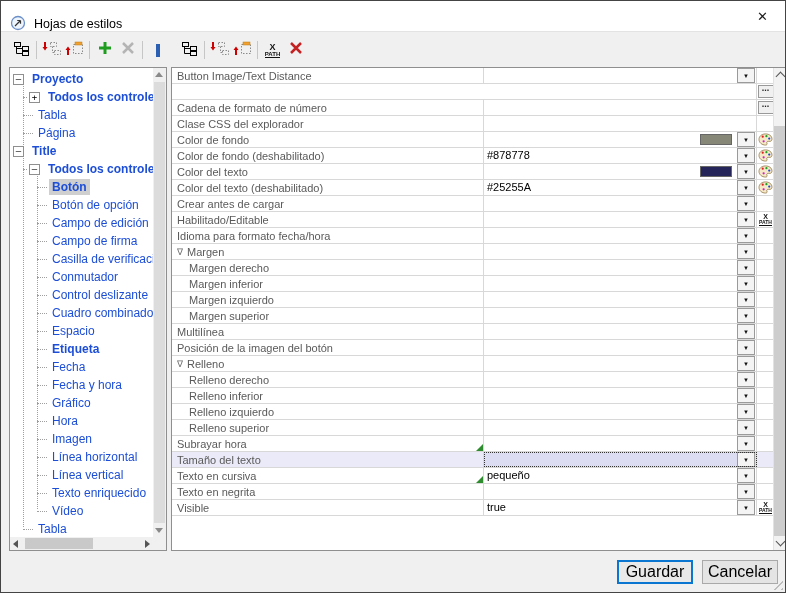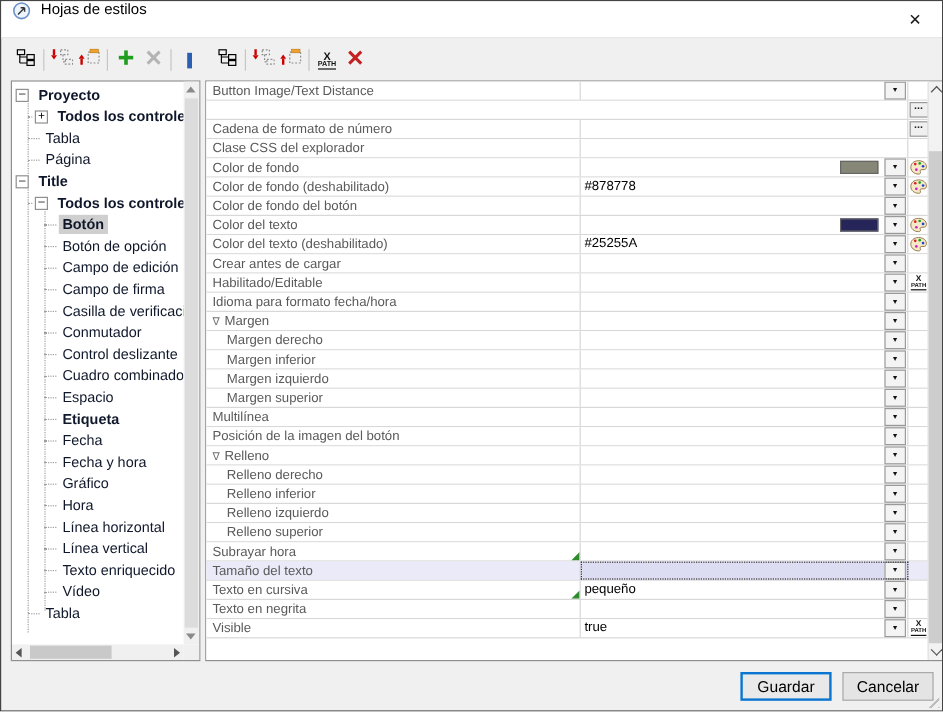--- a/index.html
+++ b/index.html
@@ -1,19 +1,19 @@
 <!DOCTYPE html>
 <html><head>
 <meta charset="utf-8">
 <style>
   html,body{margin:0;padding:0;background:#fff;font-family:"Liberation Sans",sans-serif;}
   .dialog{position:relative;width:786px;height:593px;box-sizing:border-box;border:1px solid #444;background:#f0f0f0;overflow:hidden;}
 
   
-  .titlebar{position:absolute;left:0;top:0;right:0;height:30px;background:#fff;border-bottom:1px solid #e3e3e3;display:flex;align-items:flex-start;}
+  .titlebar{position:absolute;left:0;top:0;right:0;height:30px;background:#fff;border-bottom:1px solid #e3e3e3;display:flex;align-items:flex-end;}
   .appicon{margin-left:9px;width:16px;height:16px;flex:none;}
   .wtitle{margin-left:8px;font-size:12.5px;color:#000;}
   .closebtn{margin-left:auto;width:45px;height:100%;display:flex;align-items:center;justify-content:center;font-size:13px;color:#1a1a1a;}
 
   
   .toolbar{position:absolute;top:37px;height:24px;display:flex;align-items:center;}
   .tb-left{left:9px;width:152px;overflow:hidden;}
   .tb-right{left:177px;}
   .tbtn{width:23px;height:23px;display:flex;align-items:center;justify-content:center;flex:none;}
   .tsep{width:1px;height:18px;background:#c6c6c6;margin:0 3px;flex:none;}
@@ -24,21 +24,21 @@
   .tree-panel{left:8px;top:66px;width:156px;height:482px;}
   .grid-panel{left:170px;top:66px;width:615px;height:482px;}
 
   
   .tree{position:absolute;left:0;top:0;right:13px;bottom:13px;overflow:hidden;padding-top:2px;font-size:12px;}
   .titem{height:18px;display:flex;align-items:center;white-space:nowrap;position:relative;}
   .l0{padding-left:3px}.l1{padding-left:13px}.l2{padding-left:27px}
   .expbox{width:9px;height:9px;box-sizing:content-box;border:1px solid #8f8f8f;background:#fff;font-size:9px;line-height:8px;text-align:center;flex:none;margin-right:5px;color:#000;font-family:"DejaVu Sans Mono",monospace;}
   .stub{width:10px;height:0;border-top:1px dotted #9f9f9f;flex:none;margin-right:2px;}
   .stub.short{width:4px;}
-  .tlabel{padding:1px 3px;color:#0f172a;}
+  .tlabel{padding:1px 3px;color:#1d4ed8;}
   .b{font-weight:bold;}
   .selbg{background:#cfcfcf;}
   .vg{position:absolute;width:0;border-left:1px dotted #9f9f9f;}
   .vg1{left:13px;top:16px;height:443px;}
   .vg2{left:27px;top:106px;height:335px;}
 
   
   .tvs{position:absolute;right:0;top:0;bottom:13px;width:13px;background:#f0f0f0;}
   .tvthumb{position:absolute;left:1px;right:1px;top:14px;bottom:14px;background:#dcdcdc;}
   .tri{width:0;height:0;position:absolute;left:2px;}
@@ -73,21 +73,21 @@
   .gval.vsel{background:#dcdcf2;outline:1px dotted #333;outline-offset:-1px;}
 
   
   .gvs{position:absolute;right:0;top:0;bottom:0;width:13px;background:#f2f2f2;border-left:1px solid #e2e2e2;}
   .gvthumb{position:absolute;left:0;right:0;top:58px;bottom:14px;background:#cdcdcd;}
   .chev{position:absolute;left:3px;width:6px;height:6px;border-left:1.5px solid #555;border-top:1.5px solid #555;}
   .chev-up{top:5px;transform:rotate(45deg);}
   .chev-down{bottom:5px;transform:rotate(225deg);}
 
   
-  .btn{position:absolute;top:559px;height:24px;box-sizing:border-box;font-size:13px;display:flex;align-items:center;justify-content:center;background:#e4e4e4;color:#000;}
+  .btn{position:absolute;top:559px;height:24px;box-sizing:border-box;font-size:16px;display:flex;align-items:center;justify-content:center;background:#e4e4e4;color:#000;}
   .save{left:616px;width:76px;border:2px solid #0b76d1;background:#e9e9e9;}
   .cancel{left:701px;width:76px;border:1px solid #a9a9a9;}
   .grip{position:absolute;right:2px;bottom:2px;width:14px;height:14px;clip-path:polygon(100% 0,100% 100%,0 100%);background:repeating-linear-gradient(-45deg,#bdbdbd 0 1.5px,transparent 1.5px 5px);}
 </style>
 </head>
 <body>
 
 <div class="dialog">
 
   <div class="titlebar">
@@ -294,20 +294,24 @@
           <span class="stub"></span>
           <span class="tlabel">Fecha y hora</span>
         </div>
         <div class="titem l2">
           <span class="stub"></span>
           <span class="tlabel">Gráfico</span>
         </div>
         <div class="titem l2">
           <span class="stub"></span>
           <span class="tlabel">Hora</span>
+        </div>
+        <div class="titem l2">
+          <span class="stub"></span>
+          <span class="tlabel">Imagen</span>
         </div>
         <div class="titem l2">
           <span class="stub"></span>
           <span class="tlabel">Línea horizontal</span>
         </div>
         <div class="titem l2">
           <span class="stub"></span>
           <span class="tlabel">Línea vertical</span>
         </div>
         <div class="titem l2">
@@ -408,30 +412,20 @@
     <path d="M8 1 C3.5 1 1 3.8 1 7 c0 3.2 3 6 7 6 c1.6 0 2.1-1.1 1.5-2.1 c-.5-1 .2-1.9 1.4-1.9 h2.1 c1.4 0 2-1.4 2-2.5 C15 3.4 12.2 1 8 1 Z" fill="#f5e9c8" stroke="#8a6d3b" stroke-width="0.8"></path>
     <circle cx="5" cy="4" r="1.2" fill="#e02020"></circle>
     <circle cx="9" cy="3.4" r="1.2" fill="#20a020"></circle>
     <circle cx="12" cy="6" r="1.2" fill="#2040d0"></circle>
     <circle cx="6" cy="9" r="1.2" fill="#d020c0"></circle>
   </svg>
 </div>
         </div>
         <div class="grow">
           <div class="gname">
-            <span>Color de fondo del botón</span>
-          </div>
-          <div class="gval">
-            <span class="vtext"></span>
-            <span class="ddbtn">▼</span>
-          </div>
-          <div class="gside"></div>
-        </div>
-        <div class="grow">
-          <div class="gname">
             <span>Color del texto</span>
           </div>
           <div class="gval">
             <span class="vtext">#25255A</span>
             <span class="swatch" style="background: rgb(37, 37, 90);"></span>
             <span class="ddbtn">▼</span>
           </div>
           <div class="gside">
   <svg width="15" height="13" viewBox="0 0 16 14">
     <path d="M8 1 C3.5 1 1 3.8 1 7 c0 3.2 3 6 7 6 c1.6 0 2.1-1.1 1.5-2.1 c-.5-1 .2-1.9 1.4-1.9 h2.1 c1.4 0 2-1.4 2-2.5 C15 3.4 12.2 1 8 1 Z" fill="#f5e9c8" stroke="#8a6d3b" stroke-width="0.8"></path>

